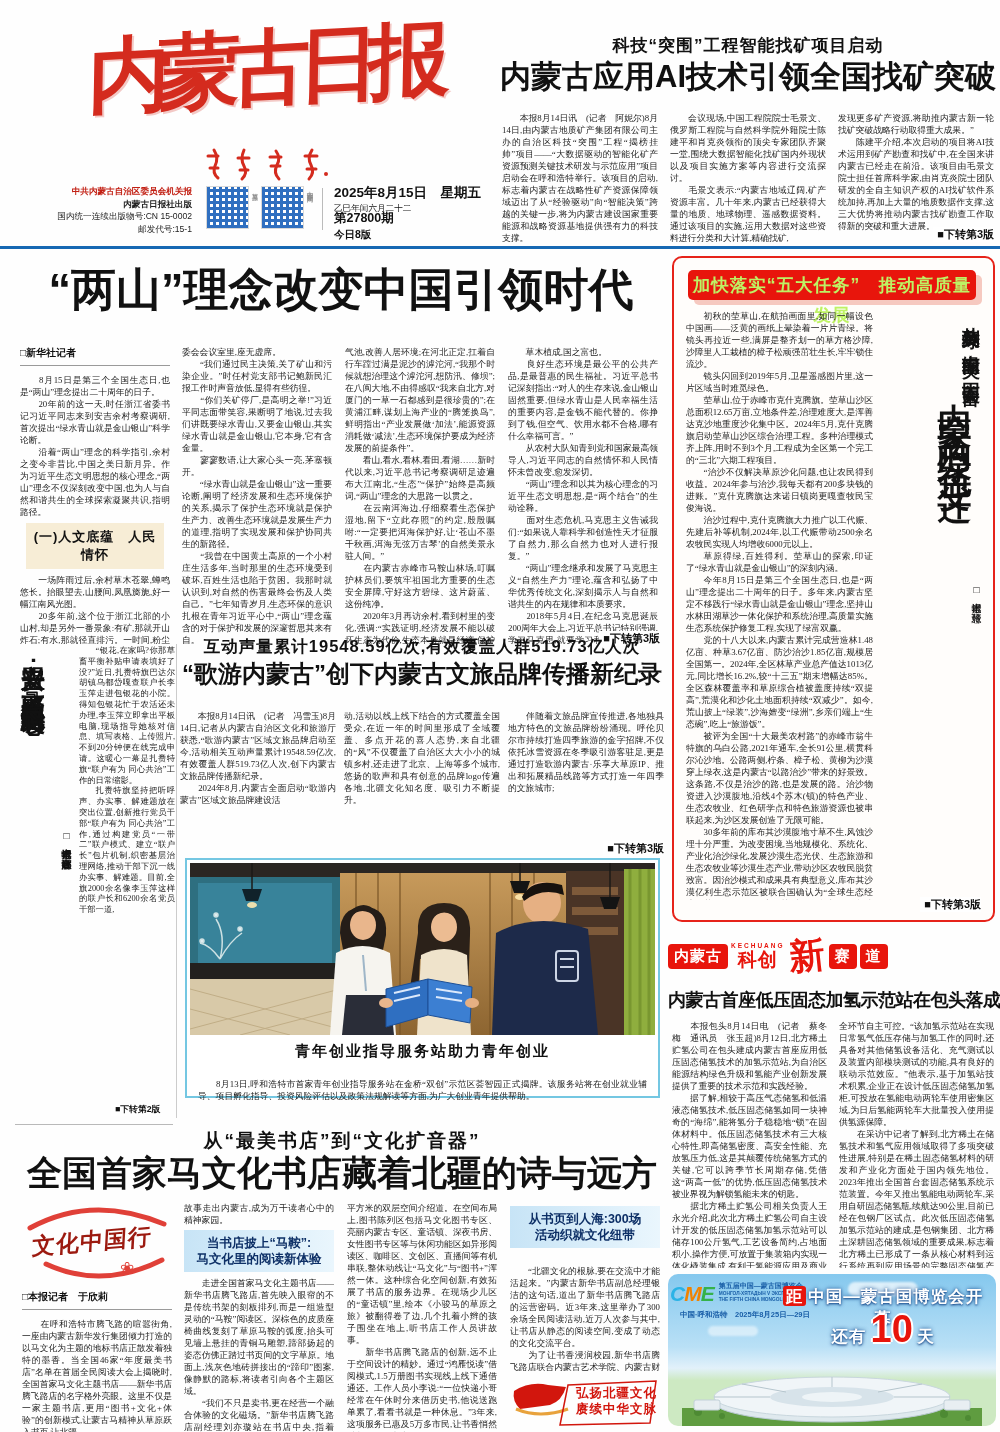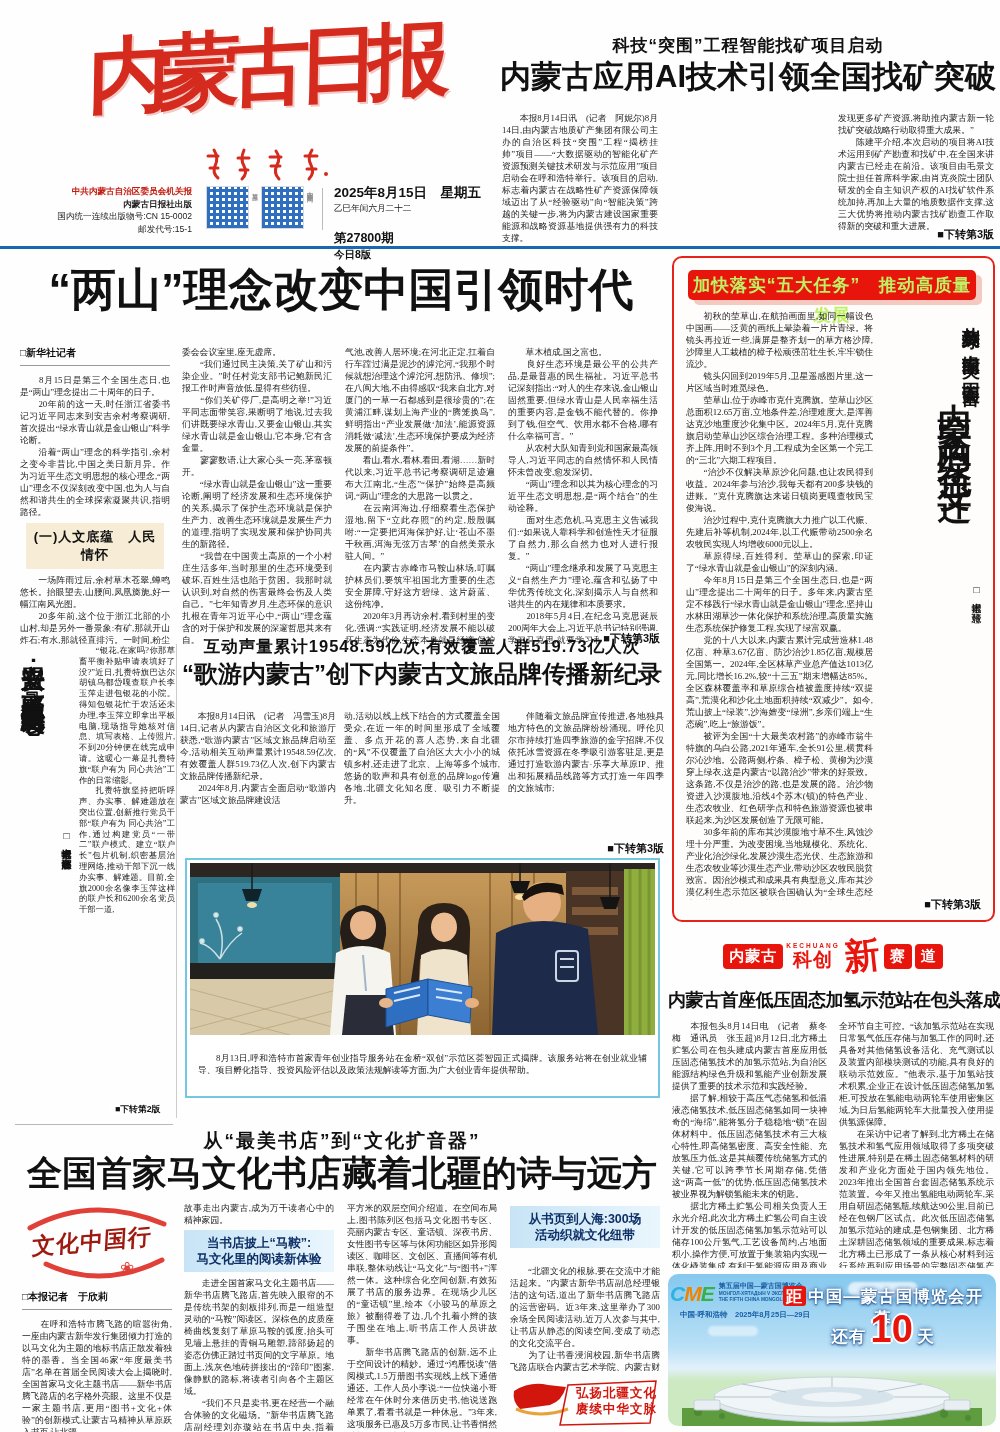--- a/index.html
+++ b/index.html
@@ -21,21 +21,21 @@
   .org{font-size:8.6px;line-height:12.6px;text-align:right;color:#222;}
   .org .l1{color:#c22014;font-weight:bold;}
   .org .l2{font-weight:bold;}
   .qr{width:41px;height:41px;background:
       repeating-linear-gradient(0deg,#2f6fc0 0 3px,rgba(255,255,255,0) 3px 6px),
       repeating-linear-gradient(90deg,#2f6fc0 0 3px,#fff 3px 6px);outline:1px solid #d8d8d8;}
   .qrlabel{font-size:6.5px;color:#8a8a8a;letter-spacing:1px;}
   .dateblock{line-height:1;}
   .d1{font-weight:bold;font-size:13.5px;}
   .d2{font-size:8.6px;margin-top:4px;}
-  .d3{font-weight:bold;font-size:12.5px;margin-top:20px;}
+  .d3{font-weight:bold;font-size:12.5px;margin-top:0;}
   .d4{font-weight:bold;font-size:10.5px;margin-top:4px;}
   
   .redbox{border:2px solid #e6231a;border-radius:10px;background:#fffdfb;}
   .redbanner{background:#e8150c;color:#bef264;font-weight:bold;font-size:17.5px;text-align:center;line-height:30px;
              border-radius:5px;box-shadow:6px 5px 0 #f6c9c0;letter-spacing:1px;}
   .subhead-box{background:#f7edd6;font-weight:bold;font-size:13px;text-align:center;padding:5px 2px;margin:5px 6px;
                font-family:"Liberation Sans",sans-serif;letter-spacing:1px;}
   .blue-subhead{background:linear-gradient(90deg,#c7e4f6,#eaf6fd);font-weight:bold;font-size:12.5px;color:#0d2f66;
                 text-align:center;padding:5px 3px;margin:4px 0 5px 0;line-height:16px;white-space:pre-line;
                 font-family:"Liberation Sans",sans-serif;}
@@ -100,20 +100,22 @@
       <div class="d2">乙巳年闰六月二十二</div>
       <div class="d3">第27800期</div>
       <div class="d4">今日8版</div>
     </div>
   </div>
 
   <div class="abs" style="left:500px;top:30px;width:496px;height:214px;">
     <div class="abs kicker" style="left:0;top:4px;width:100%;font-size:17px;">科技“突围”工程智能找矿项目启动</div>
     <div class="abs headline" style="left:0;top:26px;width:100%;font-size:31px;">内蒙古应用AI技术引领全国找矿突破</div>
     <div class="abs body-text" style="left:2px;top:82px;width:156px;height:130px;">　　本报8月14日讯　(记者　阿妮尔)8月14日,由内蒙古地质矿产集团有限公司主办的自治区科技“突围”工程“揭榜挂帅”项目——“大数据驱动的智能化矿产资源预测关键技术研发与示范应用”项目启动会在呼和浩特举行。该项目的启动,标志着内蒙古在战略性矿产资源保障领域迈出了从“经验驱动”向“智能决策”跨越的关键一步,将为内蒙古建设国家重要能源和战略资源基地提供强有力的科技支撑。</div>
+    <div class="abs body-text" style="left:170px;top:82px;width:156px;height:130px;">　　会议现场,中国工程院院士毛景文、俄罗斯工程院与自然科学院外籍院士陈建平和肖克炎领衔的顶尖专家团队齐聚一堂,围绕大数据智能化找矿国内外现状以及项目实施方案等内容进行交流探讨。
+　　毛景文表示:“内蒙古地域辽阔,矿产资源丰富。几十年来,内蒙古已经获得大量的地质、地球物理、遥感数据资料。通过该项目的实施,运用大数据对这些资料进行分类和大计算,精确找矿,</div>
     <div class="abs body-text" style="left:338px;top:82px;width:156px;height:130px;">发现更多矿产资源,将助推内蒙古新一轮找矿突破战略行动取得重大成果。”
 　　陈建平介绍,本次启动的项目将AI技术运用到矿产勘查和找矿中,在全国来讲内蒙古已经走在前沿。该项目由毛景文院士担任首席科学家,由肖克炎院士团队研发的全自主知识产权的AI找矿软件系统加持,再加上大量的地质数据作支撑,这三大优势将推动内蒙古找矿勘查工作取得新的突破和重大进展。</div>
     <div class="abs turn" style="right:2px;bottom:2px;">■下转第3版</div>
   </div>
 
   <div class="abs" style="left:0;top:246px;width:1000px;height:3px;background:#1668b3;"></div>
 
   <div class="abs" style="left:18px;top:256px;width:646px;height:390px;">
     <div class="abs headline" style="left:0;top:4px;width:100%;font-size:45px;">“两山”理念改变中国引领时代</div>
     <div class="abs" style="left:2px;top:90px;width:150px;height:298px;overflow:hidden;">
@@ -284,20 +286,21 @@
         <g stroke="#dce9fb" stroke-width="2">
             <line x1="204" y1="130" x2="230" y2="124"></line>
             <line x1="204" y1="138" x2="230" y2="132"></line>
             <line x1="246" y1="126" x2="272" y2="130"></line>
             <line x1="246" y1="134" x2="272" y2="138"></line>
           </g>
         <ellipse cx="196" cy="140" rx="7" ry="5" fill="#e9b68c"></ellipse>
         <ellipse cx="282" cy="140" rx="7" ry="5" fill="#e6b083"></ellipse>
       </g>
     </svg>
+    <div class="caption-title" style="margin-top:7px;">青年创业指导服务站助力青年创业</div>
     <div class="body-text" style="margin-top:5px;padding:0 8px;height:34px;">
       <span>　　8月13日,呼和浩特市首家青年创业指导服务站在金桥“双创”示范区荟智园正式揭牌。该服务站将在创业就业辅导、项目孵化指导、投资风险评估以及政策法规解读等方面,为广大创业青年提供帮助。</span>
       
     </div>
   </div>
 
   <div class="abs" style="left:20px;top:1122px;width:644px;height:310px;">
     <div class="abs headline" style="left:0;top:28px;width:100%;font-size:35px;">全国首家马文化书店藏着北疆的诗与远方</div>
     <div class="abs kicker" style="left:0;top:6px;width:100%;font-size:19px;letter-spacing:2px;">从“最美书店”到“文化扩音器”</div>
 
@@ -341,21 +344,21 @@
         </svg>
         <div class="flagtxt" style="position:absolute;left:66px;top:10px;">
           <div>弘扬北疆文化</div>
           <div>赓续中华文脉</div>
         </div>
       </div>
     </div>
   </div>
 
   <div class="abs" style="left:668px;top:926px;width:330px;height:344px;">
-    <div class="abs" style="left:0;top:4px;width:100%;display:flex;align-items:center;justify-content:center;gap:3px;height:52px;">
+    <div class="abs" style="left:0;top:4px;width:100%;display:flex;align-items:center;gap:3px;height:52px;">
       <span class="kc-box">内蒙古</span>
       <span class="kc-mid">
         <span class="kc-en">KECHUANG</span>
         <span class="kc-red">科创</span>
       </span>
       <span class="kc-xin">新</span>
       <span class="kc-box">赛</span>
       <span class="kc-box">道</span>
     </div>
     <div class="abs headline" style="left:0;top:62px;width:100%;font-size:18px;letter-spacing:-0.5px;">内蒙古首座低压固态加氢示范站在包头落成</div>

